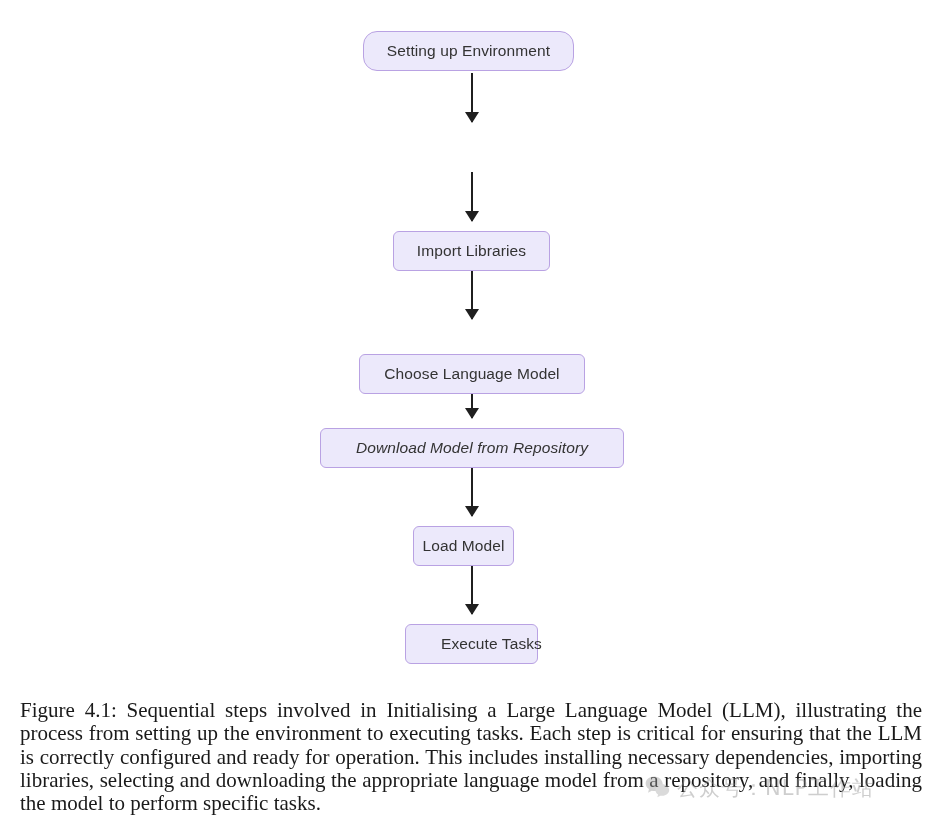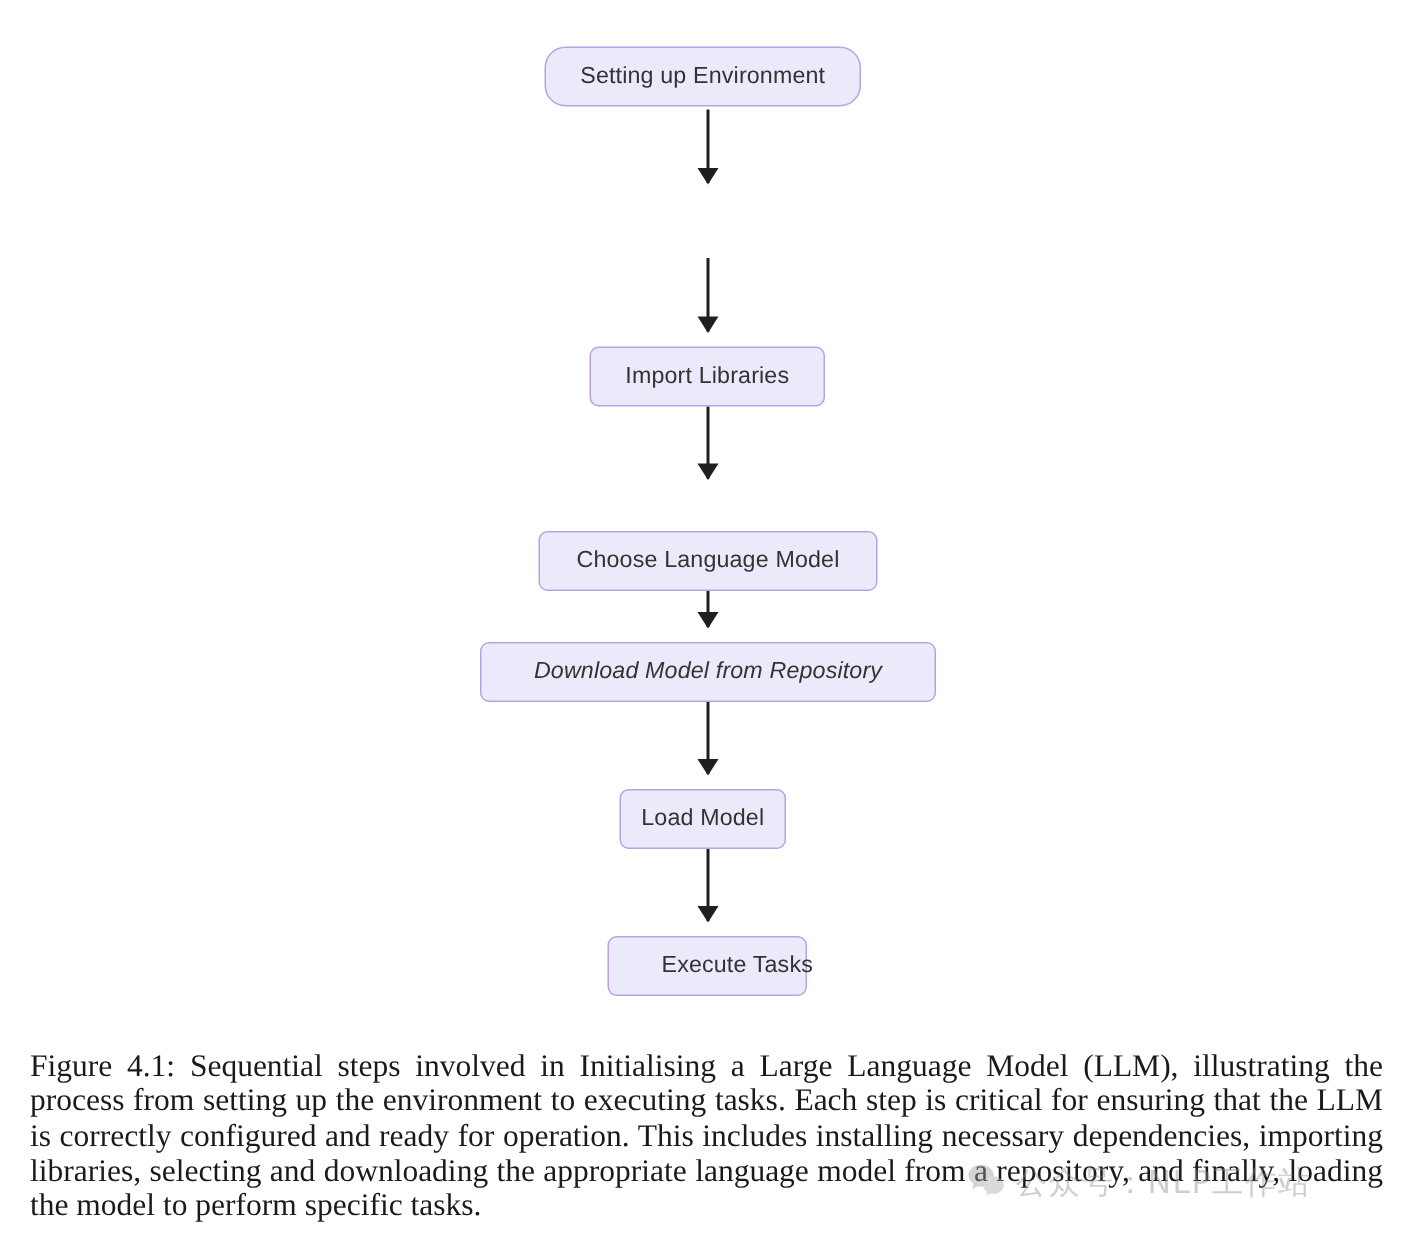--- a/index.html
+++ b/index.html
@@ -112,21 +112,21 @@
 
   <div class="node" style="left:363px; top:31px;  width:211px;border-radius:14px;">Setting up Environment</div>
 
 
   <div class="node" style="left:393px; top:231px; width:157px;">Import Libraries</div>
 
   <div class="node" style="left:359px; top:330px; width:226px;margin-top:24px;">Choose Language Model</div>
 
   <div class="node" style="left:320px; top:428px; width:304px;font-style:italic;">Download Model from Repository</div>
 
-  <div class="node" style="left:413px; top:526px; width:111px;">Load Model</div>
+  <div class="node" style="left:413px; top:526px; width:101px;">Load Model</div>
 
   <div class="node" style="left:405px; top:624px; width:133px;padding-left:35px;">Execute Tasks</div>
 </div>
 
 <div id="caption"><span class="fignum">Figure 4.1:</span><span> Sequential steps involved in Initialising a Large Language Model (LLM), illustrating the process from setting up the environment to executing tasks. Each step is critical for ensuring that the LLM is correctly configured and ready for operation. This includes installing necessary dependencies, importing libraries, selecting and downloading the appropriate language model from a repository, and finally, loading the model to perform specific tasks.</span></div>
 
 <div id="watermark">
   <span class="wm-icon">
     <svg viewBox="0 0 32 32" width="26" height="26" aria-hidden="true">
       <path d="M12.5 3C6.7 3 2 6.9 2 11.7c0 2.8 1.6 5.3 4.1 6.9L5 23l4.6-2.3c.9.2 1.9.3 2.9.3

